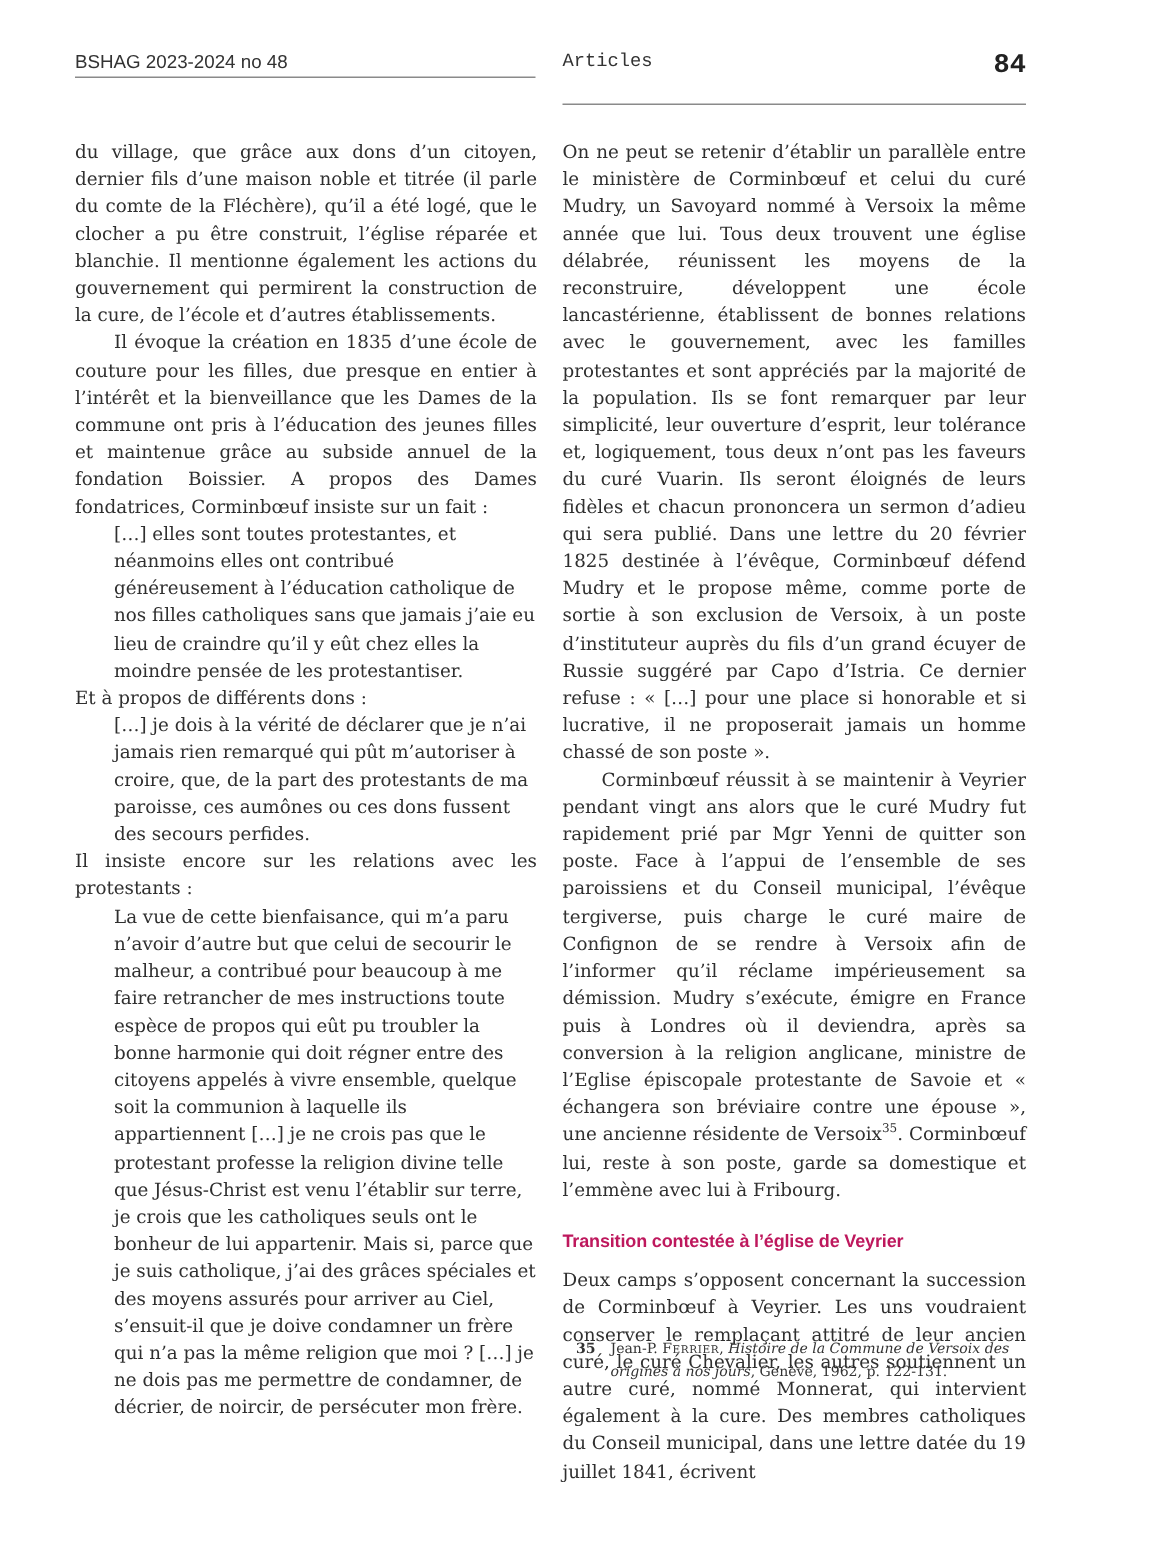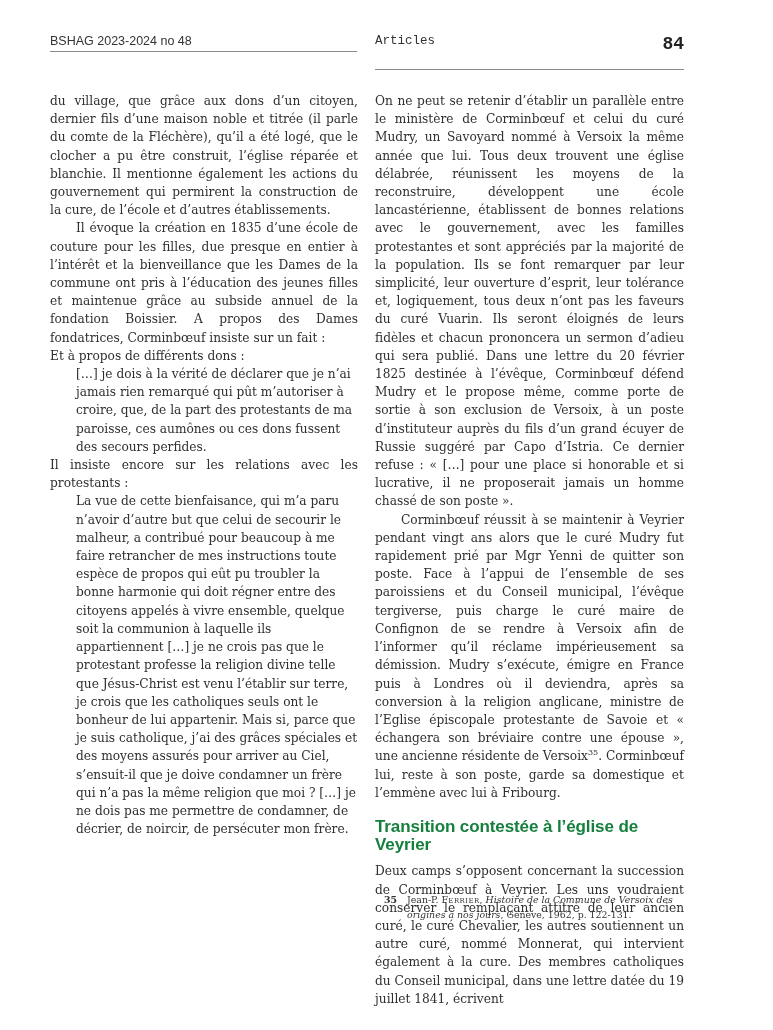--- a/index.html
+++ b/index.html
@@ -12,21 +12,21 @@
   .hdr-right { position: absolute; left: 325px; top: 0; width: 309px; border-bottom: 1.5px solid #8a8a8a; padding-bottom: 21px;
     font-family: Liberation Mono, monospace; font-size: 12.5px; color: #333; }
   .hdr-right .pnum { position: absolute; right: 0; top: 0; font-weight: bold; font-size: 18px; color: #222; }
 
   .col { position: absolute; top: 92px; font-family: "DejaVu Serif", serif; font-size: 12.2px; line-height: 18.2px; color: #2f2f2f; }
   .col-left { left: 50px; width: 308px; }
   .col-right { left: 375px; width: 309px; }
   .col p { margin: 0; text-align: justify; }
   .indent { text-indent: 26px; }
   .quote { margin: 0 0 0 26px !important; text-align: left !important; }
-  .section-title { font-family: "Liberation Sans", sans-serif; font-weight: bold; font-size: 17px; color: #15803d; margin: 16px 0 8px 0; letter-spacing: -0.1px; }
+  .section-title { font-family: "Liberation Sans", sans-serif; font-weight: bold; font-size: 12px; color: #be185d; margin: 16px 0 8px 0; letter-spacing: -0.1px; }
   sup { font-size: 8px; line-height: 0; }
 
   .footnote { position: absolute; left: 384px; top: 892px; width: 320px; font-family: "DejaVu Serif", serif; font-size: 9.4px; line-height: 15px; color: #333; }
   .fn-num { position: absolute; left: 0; top: 0; font-weight: bold; }
   .fn-text { margin-left: 23px; }
   .fn-author-sc { font-variant: small-caps; letter-spacing: 0.4px; text-align: center; }
   .fn-italic { font-style: italic; }
 </style>
 </head>
 <body>
@@ -37,20 +37,21 @@
     <div class="hdr-left">BSHAG 2023-2024 no 48</div>
     <div class="hdr-right">
       <span>Articles</span>
       <span class="pnum">84</span>
     </div>
   </div>
 
   <div class="col col-left">
     <p>du village, que grâce aux dons d’un citoyen, dernier fils d’une maison noble et titrée (il parle du comte de la Fléchère), qu’il a été logé, que le clocher a pu être construit, l’église réparée et blanchie. Il mentionne également les actions du gouvernement qui permirent la construction de la cure, de l’école et d’autres établissements.</p>
     <p class="indent">Il évoque la création en 1835 d’une école de couture pour les filles, due presque en entier à l’intérêt et la bienveillance que les Dames de la commune ont pris à l’éducation des jeunes filles et maintenue grâce au subside annuel de la fondation Boissier. A propos des Dames fondatrices, Corminbœuf insiste sur un fait :</p>
+    <p class="quote">[…] elles sont toutes protestantes, et néanmoins elles ont contribué généreusement à l’éducation catholique de nos filles catholiques sans que jamais j’aie eu lieu de craindre qu’il y eût chez elles la moindre pensée de les protestantiser.</p>
     <p>Et à propos de différents dons :</p>
     <p class="quote">[…] je dois à la vérité de déclarer que je n’ai jamais rien remarqué qui pût m’autoriser à croire, que, de la part des protestants de ma paroisse, ces aumônes ou ces dons fussent des secours perfides.</p>
     <p>Il insiste encore sur les relations avec les protestants :</p>
     <p class="quote">La vue de cette bienfaisance, qui m’a paru n’avoir d’autre but que celui de secourir le malheur, a contribué pour beaucoup à me faire retrancher de mes instructions toute espèce de propos qui eût pu troubler la bonne harmonie qui doit régner entre des citoyens appelés à vivre ensemble, quelque soit la communion à laquelle ils appartiennent […] je ne crois pas que le protestant professe la religion divine telle que Jésus-Christ est venu l’établir sur terre, je crois que les catholiques seuls ont le bonheur de lui appartenir. Mais si, parce que je suis catholique, j’ai des grâces spéciales et des moyens assurés pour arriver au Ciel, s’ensuit-il que je doive condamner un frère qui n’a pas la même religion que moi ? […] je ne dois pas me permettre de condamner, de décrier, de noircir, de persécuter mon frère.</p>
   </div>
 
   <div class="col col-right">
     <p>On ne peut se retenir d’établir un parallèle entre le ministère de Corminbœuf et celui du curé Mudry, un Savoyard nommé à Versoix la même année que lui. Tous deux trouvent une église délabrée, réunissent les moyens de la reconstruire, développent une école lancastérienne, établissent de bonnes relations avec le gouvernement, avec les familles protestantes et sont appréciés par la majorité de la population. Ils se font remarquer par leur simplicité, leur ouverture d’esprit, leur tolérance et, logiquement, tous deux n’ont pas les faveurs du curé Vuarin. Ils seront éloignés de leurs fidèles et chacun prononcera un sermon d’adieu qui sera publié. Dans une lettre du 20 février 1825 destinée à l’évêque, Corminbœuf défend Mudry et le propose même, comme porte de sortie à son exclusion de Versoix, à un poste d’instituteur auprès du fils d’un grand écuyer de Russie suggéré par Capo d’Istria. Ce dernier refuse : « […] pour une place si honorable et si lucrative, il ne proposerait jamais un homme chassé de son poste ».</p>
     <p class="indent"><span>Corminbœuf réussit à se maintenir à Veyrier pendant vingt ans alors que le curé Mudry fut rapidement prié par Mgr Yenni de quitter son poste. Face à l’appui de l’ensemble de ses paroissiens et du Conseil municipal, l’évêque tergiverse, puis charge le curé maire de Confignon de se rendre à Versoix afin de l’informer qu’il réclame impérieusement sa démission. Mudry s’exécute, émigre en France puis à Londres où il deviendra, après sa conversion à la religion anglicane, ministre de l’Eglise épiscopale protestante de Savoie et « échangera son bréviaire contre une épouse », une ancienne résidente de Versoix</span><sup>35</sup><span>. Corminbœuf lui, reste à son poste, garde sa domestique et l’emmène avec lui à Fribourg.</span></p>
     <div class="section-title">Transition contestée à l’église de Veyrier</div>

